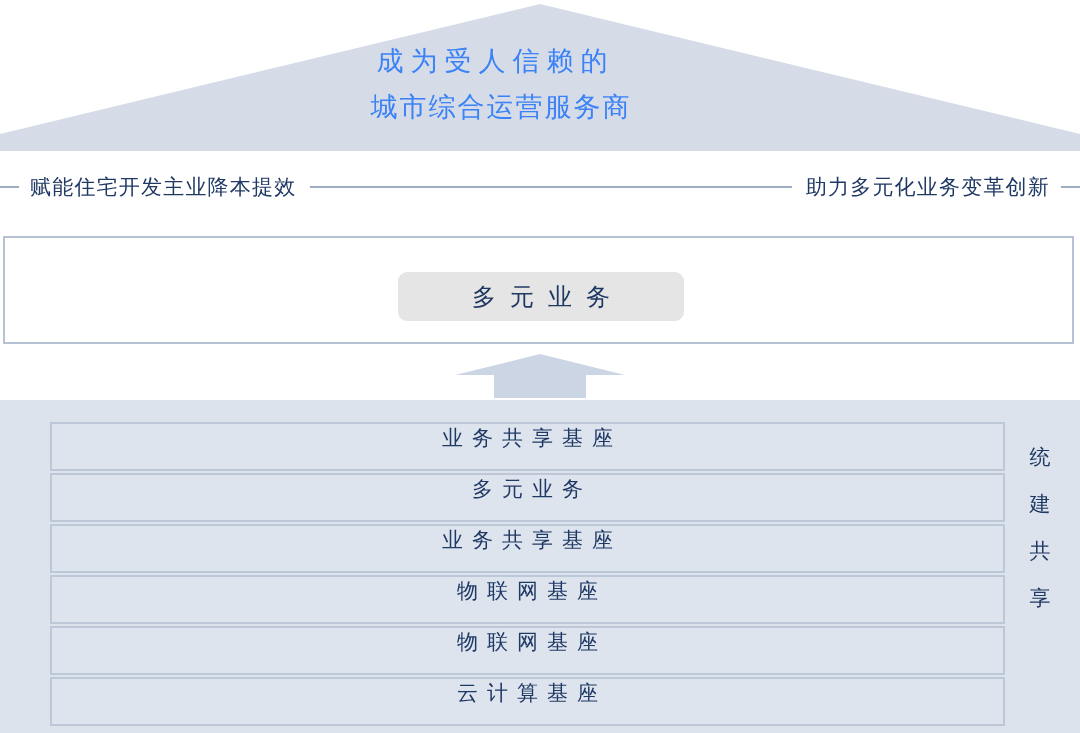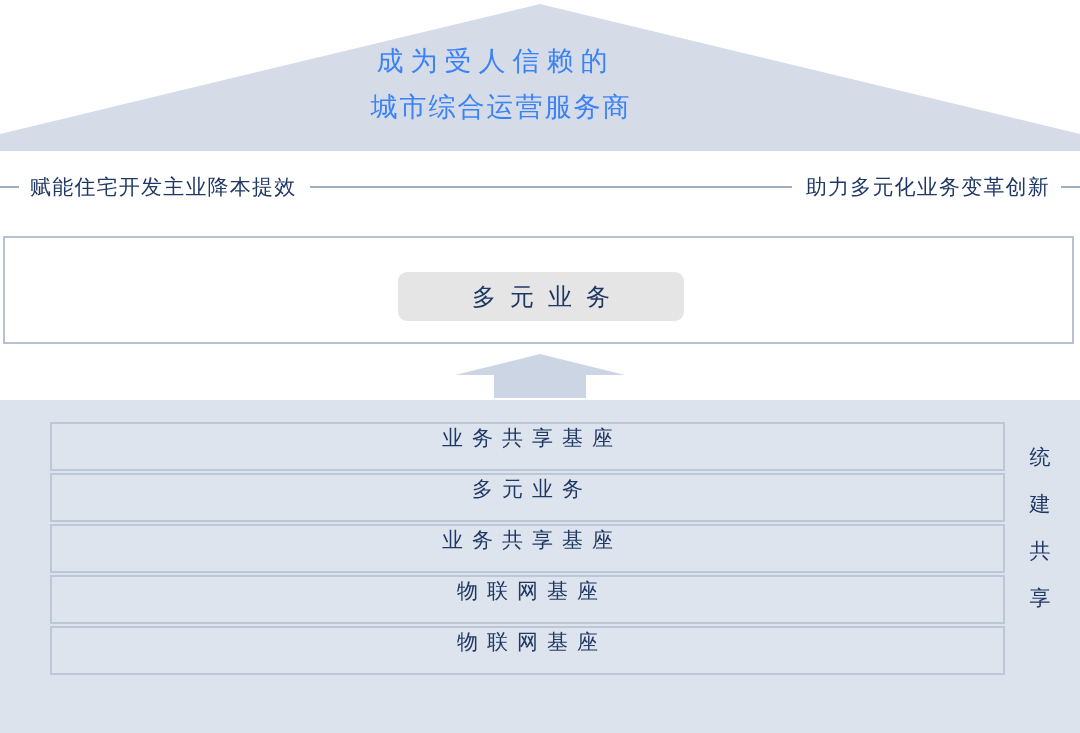--- a/index.html
+++ b/index.html
@@ -218,20 +218,23 @@
         </div>
       <div class="base-row">
           <span>业务共享基座</span>
         </div>
       <div class="base-row">
           <span>物联网基座</span>
         </div>
       <div class="base-row">
           <span>物联网基座</span>
         </div>
+      <div class="base-row">
+          <span>云计算基座</span>
+        </div>
     </div>
     <div class="side-label">
       <span>统</span>
       <span>建</span>
       <span>共</span>
       <span>享</span>
     </div>
   </div>
 
 </div>

